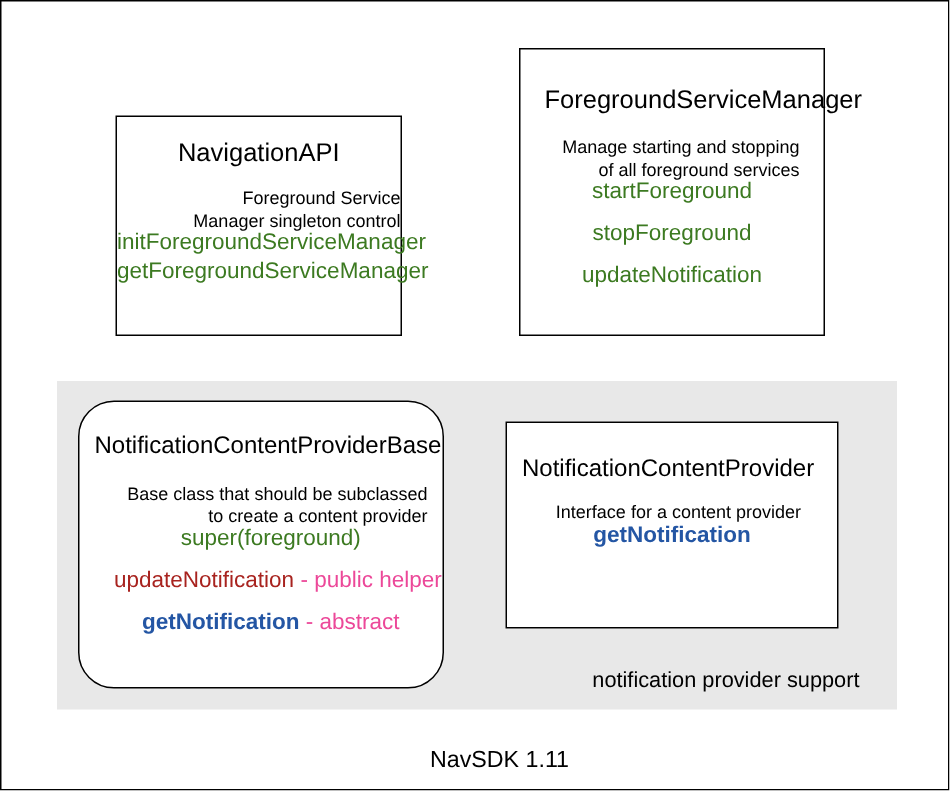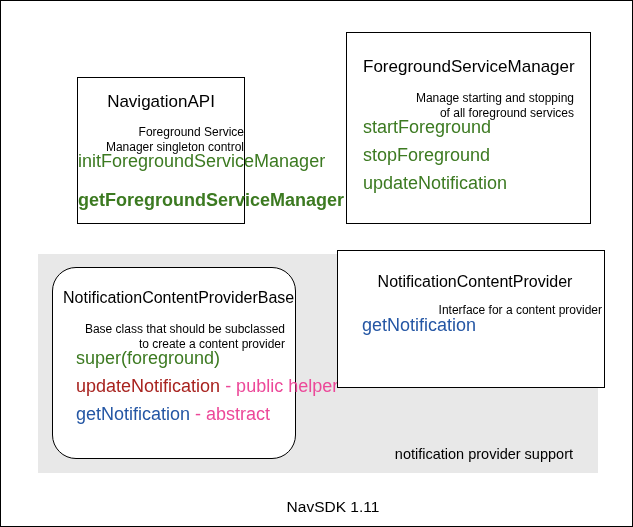--- a/index.html
+++ b/index.html
@@ -43,63 +43,64 @@
     font-size: 16px;
     line-height: 19px;
   }
   .node-desc {
     text-align: right;
     font-size: 12px;
     line-height: 14.5px;
     color: #000000;
   }
   .method {
-    font-size: 18px;
+    font-size: 15px;
     line-height: 15px;
     white-space: nowrap;
+    text-align: center;
   }
   .m-green { color: #3c7a21; }
   .m-red   { color: #a8231f; }
-  .m-blue  { color: #2456a4; }
+  .m-blue  { color: #2456a4; font-weight: bold; }
   .m-note  { color: #ec4899; }
 
   
   .box-navigation-api {
-    left: 76px; top: 76px; width: 168px; height: 147px;
+    left: 76px; top: 76px; width: 191px; height: 147px;
     padding-top: 14px;
     text-align: center;
   }
   .box-navigation-api .node-desc { margin-top: 13px; }
   .box-navigation-api .method:nth-of-type(1) { margin-top: 20px; }
-  .box-navigation-api .method + .method { margin-top: 24px; font-weight: bold; }
+  .box-navigation-api .method + .method { margin-top: 4px; }
 
   
   .box-foreground-service-manager {
-    left: 345px; top: 31px; width: 245px; height: 192px;
+    left: 345px; top: 31px; width: 204px; height: 192px;
     padding: 24px 16px 0 16px;
   }
   .box-foreground-service-manager .node-desc { margin-top: 14px; }
   .box-foreground-service-manager .method:nth-of-type(1) { margin-top: 19px; }
   .box-foreground-service-manager .method + .method { margin-top: 13px; }
 
   
   .box-notification-content-provider-base {
     left: 51px; top: 266px; width: 244px; height: 192px;
     padding: 20px 10px 0 23px;
     border-radius: 24px;
   }
   .box-notification-content-provider-base .node-title { margin-left: -13px; }
   .box-notification-content-provider-base .node-desc { margin-top: 15px; margin-left: -13px; }
   .box-notification-content-provider-base .method:nth-of-type(1) { margin-top: 22px; }
   .box-notification-content-provider-base .method + .method { margin-top: 13px; }
 
   
   .box-notification-content-provider {
-    left: 336px; top: 249px; width: 268px; height: 138px;
-    padding: 21px 2px 0 24px;
+    left: 336px; top: 280px; width: 222px; height: 138px;
+    padding: 21px 24px 0 24px;
   }
   .box-notification-content-provider .node-title { margin-left: -14px; }
   .box-notification-content-provider .node-desc { margin-top: 12px; margin-left: -14px; }
   .box-notification-content-provider .method:nth-of-type(1) { margin-top: 39px; }
 
   .region-label {
     position: absolute;
     right: 25px;
     top: 192px;
     font-size: 14.5px;

